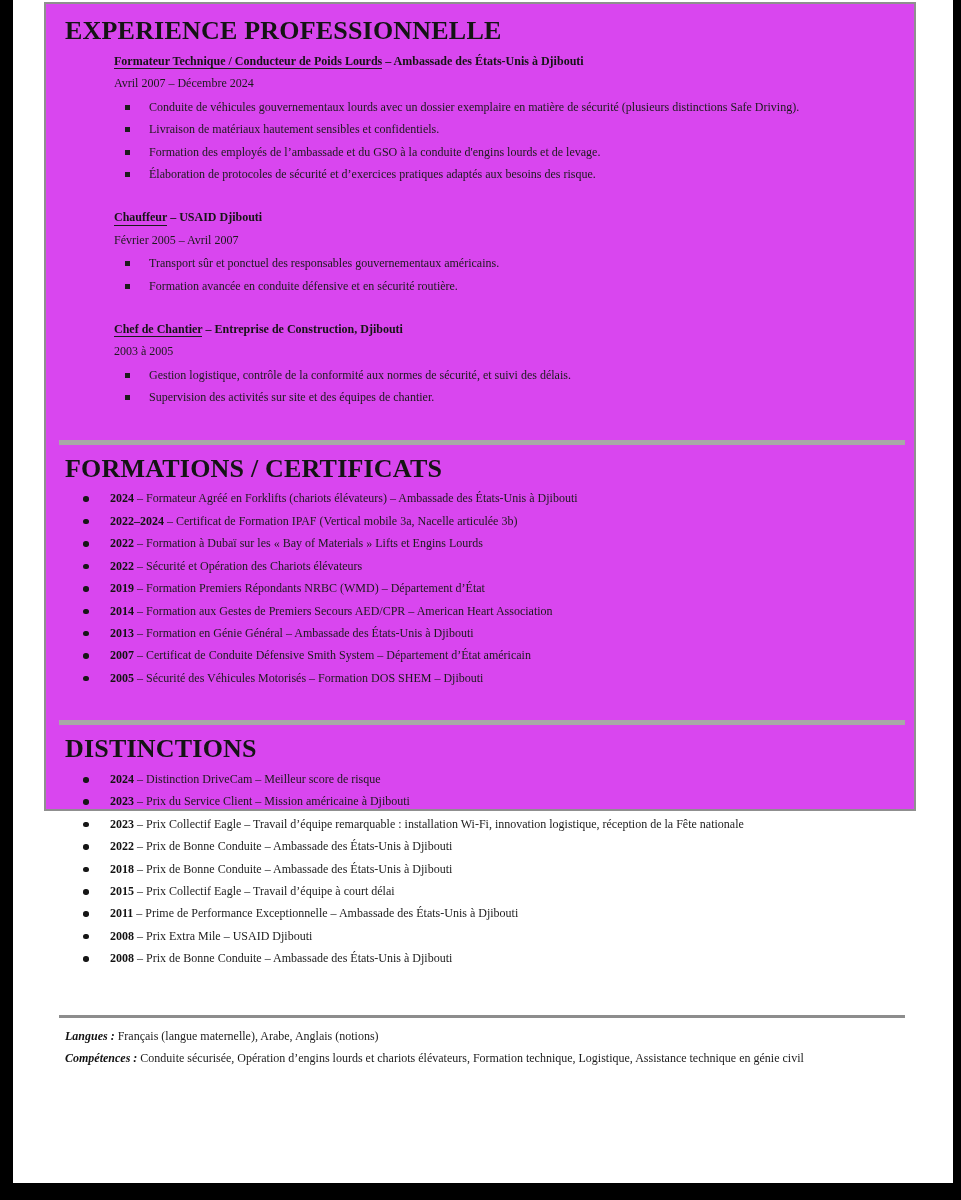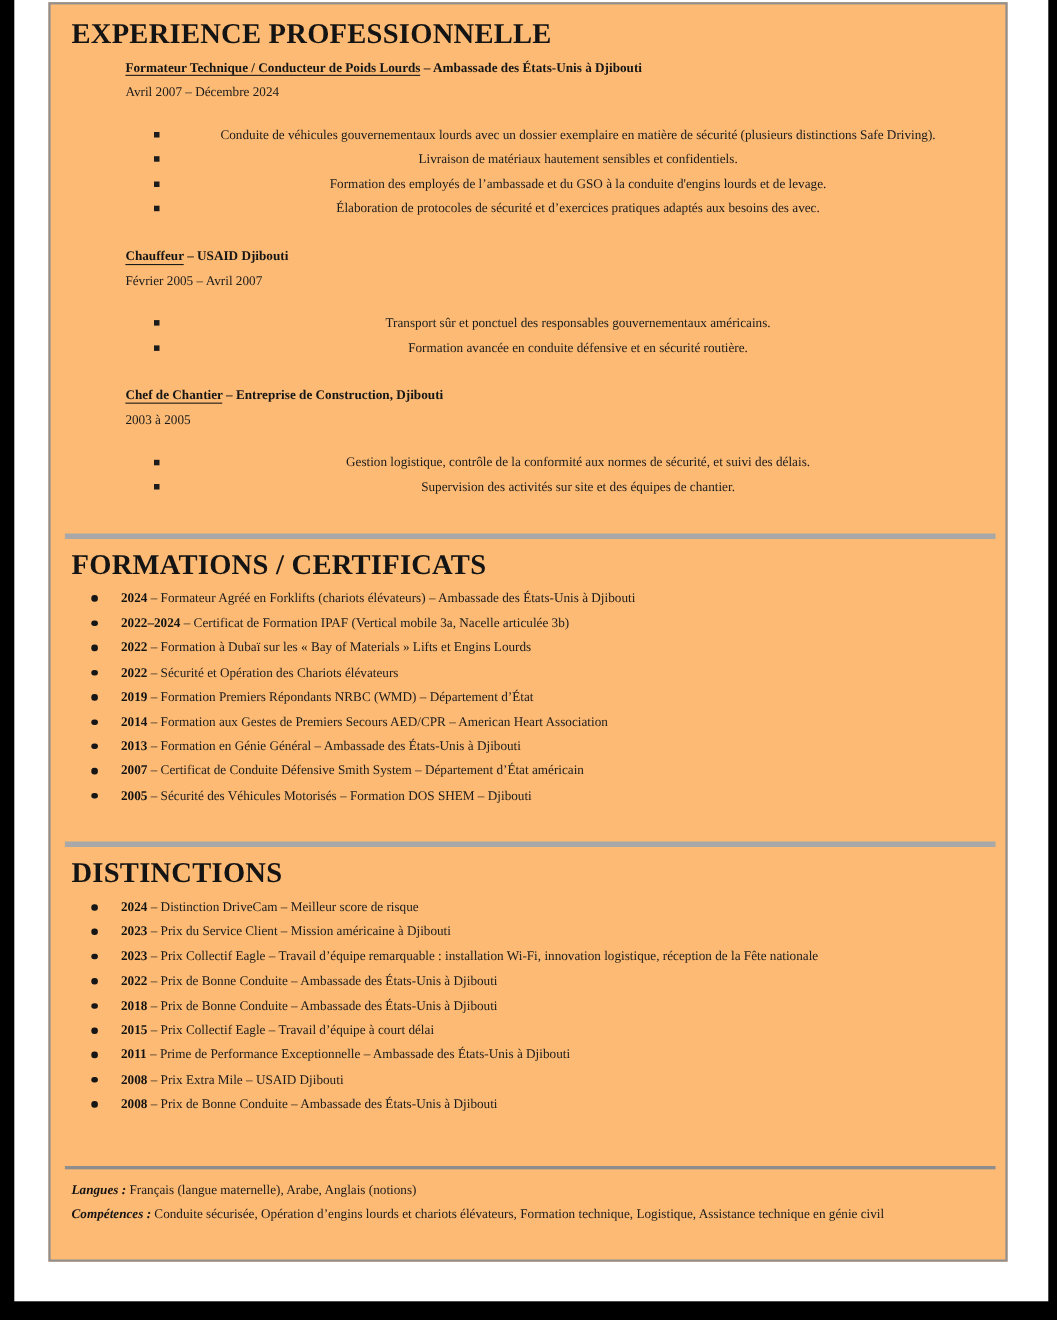--- a/index.html
+++ b/index.html
@@ -12,24 +12,24 @@
     color: #1b1b1b;
   }
   .scan-strip { position: absolute; background: #000; }
   .scan-left   { left: 0; top: 0; width: 13px; height: 1200px; }
   .scan-right  { left: 953px; top: 0; width: 8px; height: 1200px; }
   .scan-bottom { left: 0; top: 1183px; width: 961px; height: 17px; }
 
   .page-frame {
     position: absolute;
     left: 44px; top: 2px;
-    width: 872px; height: 1145px;
+    width: 872px; height: 809px;
     box-sizing: border-box;
     border: 2px solid #8f8f8f;
-    background: #fdba74;
+    background: #d946ef;
     padding: 12px 11px 0 19px;
   }
 
   h1 {
     font-size: 26px;
     font-weight: bold;
     letter-spacing: 0.2px;
     margin: 0 0 4px 0;
     color: #141414;
     line-height: 1.15;
@@ -38,22 +38,22 @@
     font-size: 12px;
     line-height: 22.4px;
   }
 
   
   .job { margin-left: 49px; }
   .job + .job { margin-top: 21px; }
   .job-title { font-weight: bold; color: #151515; }
   .jt-underline { border-bottom: 1.6px solid #1a1a1a; padding-bottom: 0.5px; }
   .job-dates { }
-  .job ul { list-style: none; margin: 16px; padding: 0; }
-  .job li { position: relative; padding-left: 34px; text-align: center; }
+  .job ul { list-style: none; margin: 1px; padding: 0; }
+  .job li { position: relative; padding-left: 34px; }
   .job li::before {
     content: "";
     position: absolute;
     left: 10px; top: 9px;
     width: 5px; height: 5px;
     background: #1c1c1c;
   }
   .just { text-align: justify; }
 
   
@@ -96,21 +96,21 @@
   <section>
     <h1>EXPERIENCE PROFESSIONNELLE</h1>
 
     <div class="job">
       <div class="job-title"><span class="jt-underline">Formateur Technique / Conducteur de Poids Lourds</span><span> – Ambassade des États-Unis à Djibouti</span></div>
       <div class="job-dates">Avril 2007 – Décembre 2024</div>
       <ul>
         <li class="just">Conduite de véhicules gouvernementaux lourds avec un dossier exemplaire en matière de sécurité (plusieurs distinctions Safe Driving).</li>
         <li>Livraison de matériaux hautement sensibles et confidentiels.</li>
         <li>Formation des employés de l’ambassade et du GSO à la conduite d'engins lourds et de levage.</li>
-        <li>Élaboration de protocoles de sécurité et d’exercices pratiques adaptés aux besoins des avec.</li>
+        <li>Élaboration de protocoles de sécurité et d’exercices pratiques adaptés aux besoins des risque.</li>
       </ul>
     </div>
 
     <div class="job">
       <div class="job-title"><span class="jt-underline">Chauffeur</span><span> – USAID Djibouti</span></div>
       <div class="job-dates">Février 2005 – Avril 2007</div>
       <ul>
         <li>Transport sûr et ponctuel des responsables gouvernementaux américains.</li>
         <li>Formation avancée en conduite défensive et en sécurité routière.</li>
       </ul>

